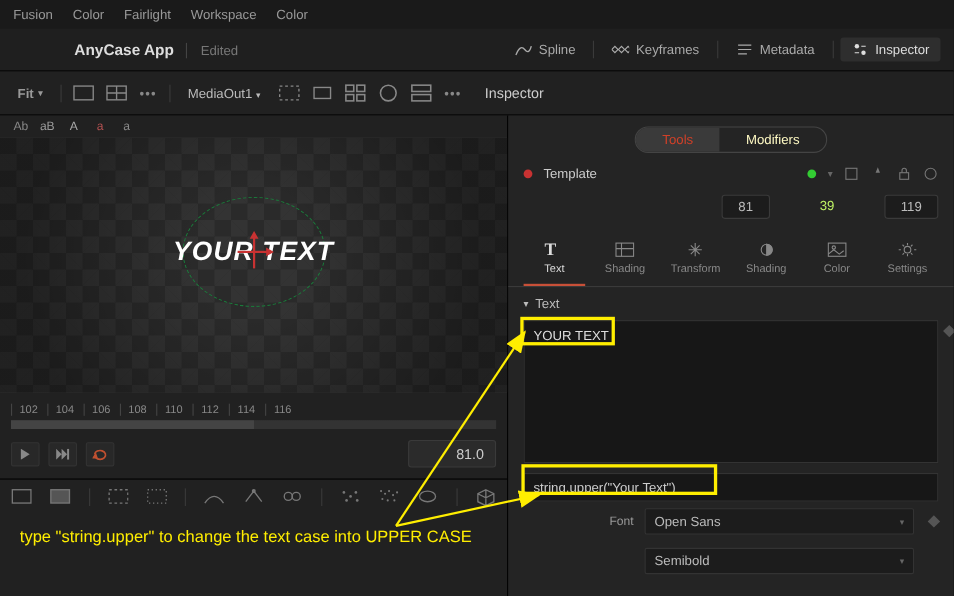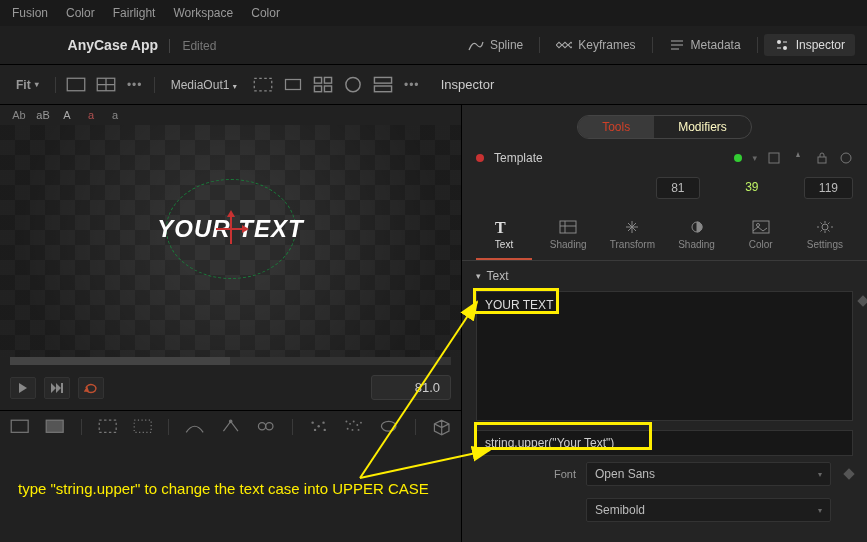--- a/index.html
+++ b/index.html
@@ -223,20 +223,30 @@
     </div>
     <div class="viewer">
       <div class="checker"></div>
       <div class="fade"></div>
       <div class="ring"></div>
       <div class="your-text">YOUR TEXT</div>
       <div class="crosshair"></div>
       <div class="arrowhead"></div>
       <div class="arrowhead2"></div>
     </div>
+    <div class="ruler">
+      <span>102</span>
+      <span>104</span>
+      <span>106</span>
+      <span>108</span>
+      <span>110</span>
+      <span>112</span>
+      <span>114</span>
+      <span>116</span>
+    </div>
     <div class="rulerbar"></div>
     <div class="transport">
       <div class="tctl">
           <svg width="10" height="10" viewBox="0 0 10 10" fill="#888">
             <path d="M1 0v10L9 5z"></path>
           </svg>
         </div>
       <div class="tctl">
           <svg width="12" height="10" viewBox="0 0 12 10" fill="#888">
             <path d="M0 0v10L5 5z M5 0v10L10 5z M10 0h2v10h-2z"></path>

